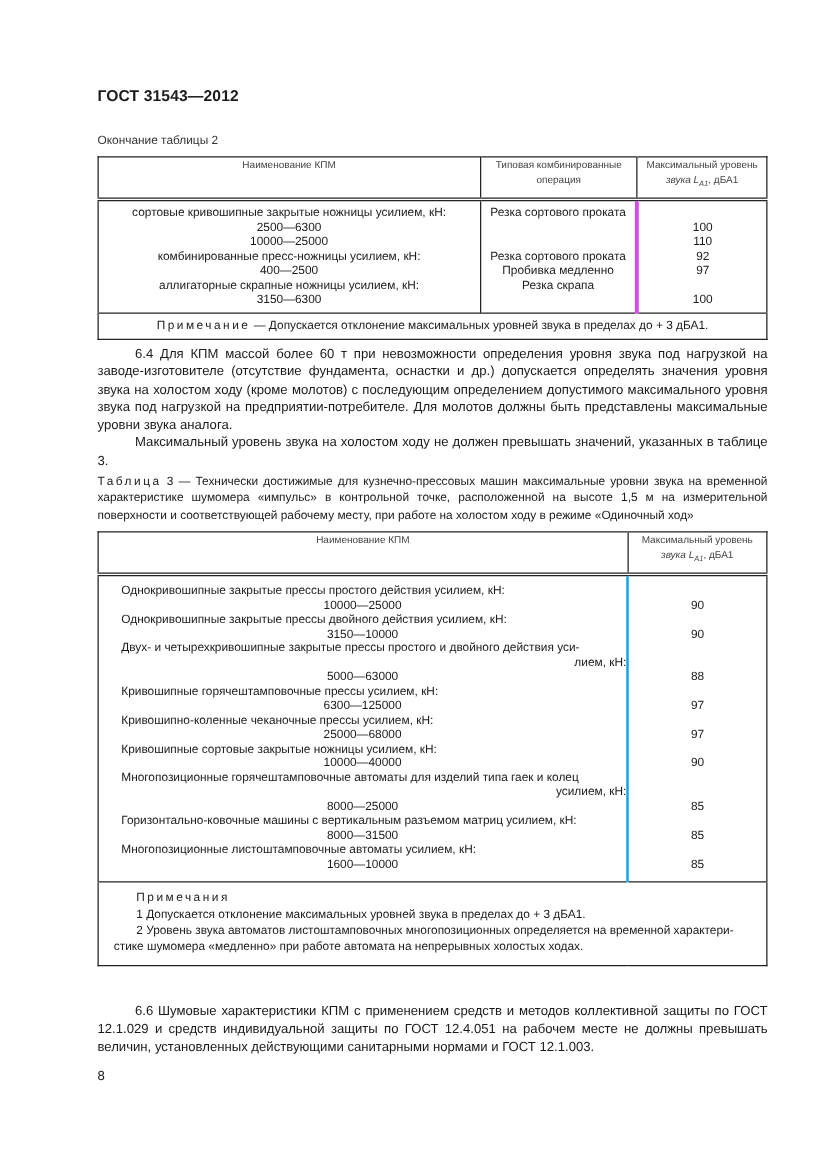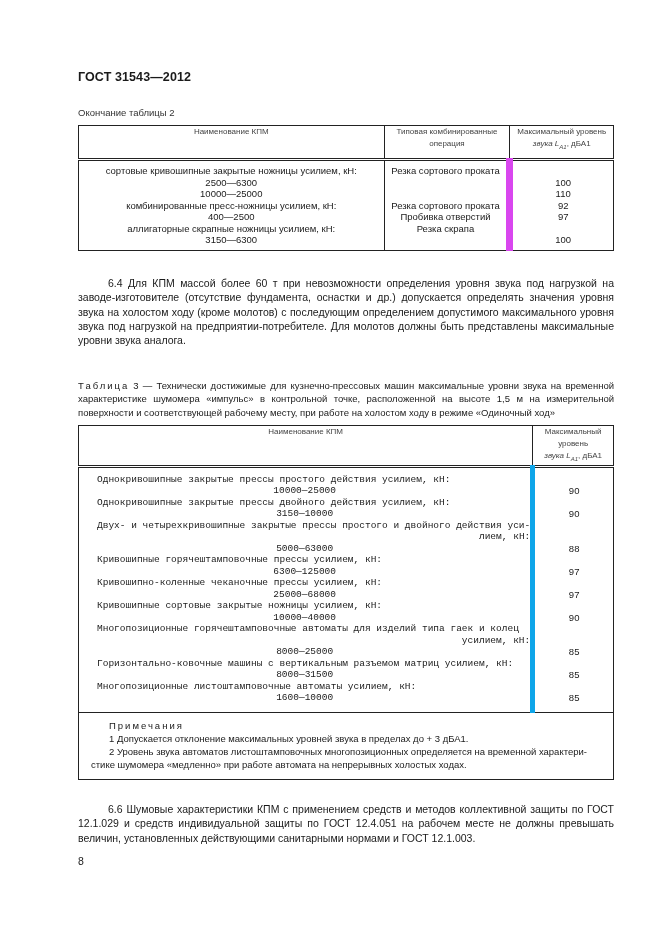--- a/index.html
+++ b/index.html
@@ -8,34 +8,34 @@
   .page { position: absolute; left: 0; top: 12px; width: 661px; height: 935px; }
   .hdr { position: absolute; left: 78px; top: 58px; font-weight: bold; font-size: 12.5px; letter-spacing: 0.1px; }
   .cont { position: absolute; left: 78px; top: 95px; font-size: 9.5px; color: #333; }
   table.t { position: absolute; border-collapse: collapse; font-size: 9.5px; }
   table.t td, table.t th { padding: 0; vertical-align: top; }
   .t2 { left: 78px; top: 113px; width: 536px; border: 1px solid #222; }
   .t2 th { font-weight: normal; font-size: 8px; color: #444; text-align: center; line-height: 12px;
            height: 32px; vertical-align: middle; border-right: 1px solid #222; border-bottom: 3px double #222; }
   .t2 th:last-child { border-right: none; }
   .t2 td.c1 { border-right: 1px solid #222; }
-  .t2 td.c2 { border-right: 7px solid #d946ef; }
+  .t2 td.c2 { border-right: 3px solid #d946ef; }
   .t2 .body td { padding-top: 4px; padding-bottom: 4px; }
   .ln { height: 11.5px; line-height: 11.5px; white-space: nowrap; }
   .ctr { text-align: center; }
   .t2 .note td { border-top: 1px solid #222; text-align: center; font-size: 9.5px; padding: 4px 0 5px; }
   .sp { letter-spacing: 2px; }
   .para { position: absolute; left: 78px; width: 536px; font-size: 10.5px; line-height: 14.3px; text-align: justify; color: #1a1a1a; }
   .para .ind { display: inline-block; width: 30px; }
   .cap { position: absolute; left: 78px; top: 367px; width: 536px; font-size: 9.5px; line-height: 13.4px; text-align: justify; }
   .t3 { left: 78px; top: 413px; width: 536px; border: 1px solid #222; }
   .t3 th { font-weight: normal; font-size: 8px; color: #444; text-align: center; line-height: 12px;
            height: 32px; vertical-align: middle; border-right: 1px solid #222; border-bottom: 3px double #222; }
   .t3 th:last-child { border-right: none; }
-  .t3 td.c1 { border-right: 5px solid #0ea5e9; font-family: Liberation Mono, monospace; }
+  .t3 td.c1 { border-right: 2px solid #0ea5e9; }
   .t3 .body td { padding-top: 6px; padding-bottom: 8px; }
   .t3 .nm { padding-left: 18px; }
   .t3 .nm2 { padding-left: 0; text-align: right; }
   .t3 .note td { border-top: 1px solid #222; font-size: 9.5px; padding: 6px 12px 8px; }
   .note .ln2 { line-height: 13px; }
   .note .i { padding-left: 18px; }
   .pgnum { position: absolute; left: 78px; top: 843px; font-size: 10.5px; }
   .val { text-align: center; }
 </style>
 </head>
@@ -73,39 +73,43 @@
         <div class="ln ctr">комбинированные пресс-ножницы усилием, кН:</div>
         <div class="ln ctr">400—2500</div>
         <div class="ln ctr">аллигаторные скрапные ножницы усилием, кН:</div>
         <div class="ln ctr">3150—6300</div>
       </td>
       <td class="c2">
         <div class="ln ctr">Резка сортового проката</div>
         <div class="ln ctr"></div>
         <div class="ln ctr"></div>
         <div class="ln ctr">Резка сортового проката</div>
-        <div class="ln ctr">Пробивка отверстий</div>
+        <div class="ln ctr">Пробивка медленно</div>
         <div class="ln ctr">Резка скрапа</div>
         <div class="ln ctr"></div>
       </td>
       <td>
         <div class="ln val"></div>
         <div class="ln val">100</div>
         <div class="ln val">110</div>
         <div class="ln val">92</div>
         <div class="ln val">97</div>
         <div class="ln val"></div>
         <div class="ln val">100</div>
       </td>
     </tr>
+    <tr class="note">
+      <td colspan="3"><span class="sp">Примечание</span><span> — Допускается отклонение максимальных уровней звука в пределах до + 3 дБА1.</span></td>
+    </tr>
   </tbody>
     </table>
 
   <div class="para" style="top:264px;">
     <div><span class="ind"></span><span>6.4 Для КПМ массой более 60 т при невозможности определения уровня звука под нагрузкой на заводе-изготовителе (отсутствие фундамента, оснастки и др.) допускается определять значения уровня звука на холостом ходу (кроме молотов) с последующим определением допустимого максимального уровня звука под нагрузкой на предприятии-потребителе. Для молотов должны быть представлены максимальные уровни звука аналога.</span></div>
+    <div><span class="ind"></span><span>Максимальный уровень звука на холостом ходу не должен превышать значений, указанных в таблице 3.</span></div>
   </div>
 
   <div class="cap"><span class="sp">Таблица</span><span> 3 — Технически достижимые для кузнечно-прессовых машин максимальные уровни звука на временной характеристике шумомера «импульс» в контрольной точке, расположенной на высоте 1,5 м на измерительной поверхности и соответствующей рабочему месту, при работе на холостом ходу в режиме «Одиночный ход»</span></div>
 
   <table class="t t3">
     <colgroup>
         <col style="width:424px">
         <col style="width:112px">
       </colgroup>
     <tbody>

